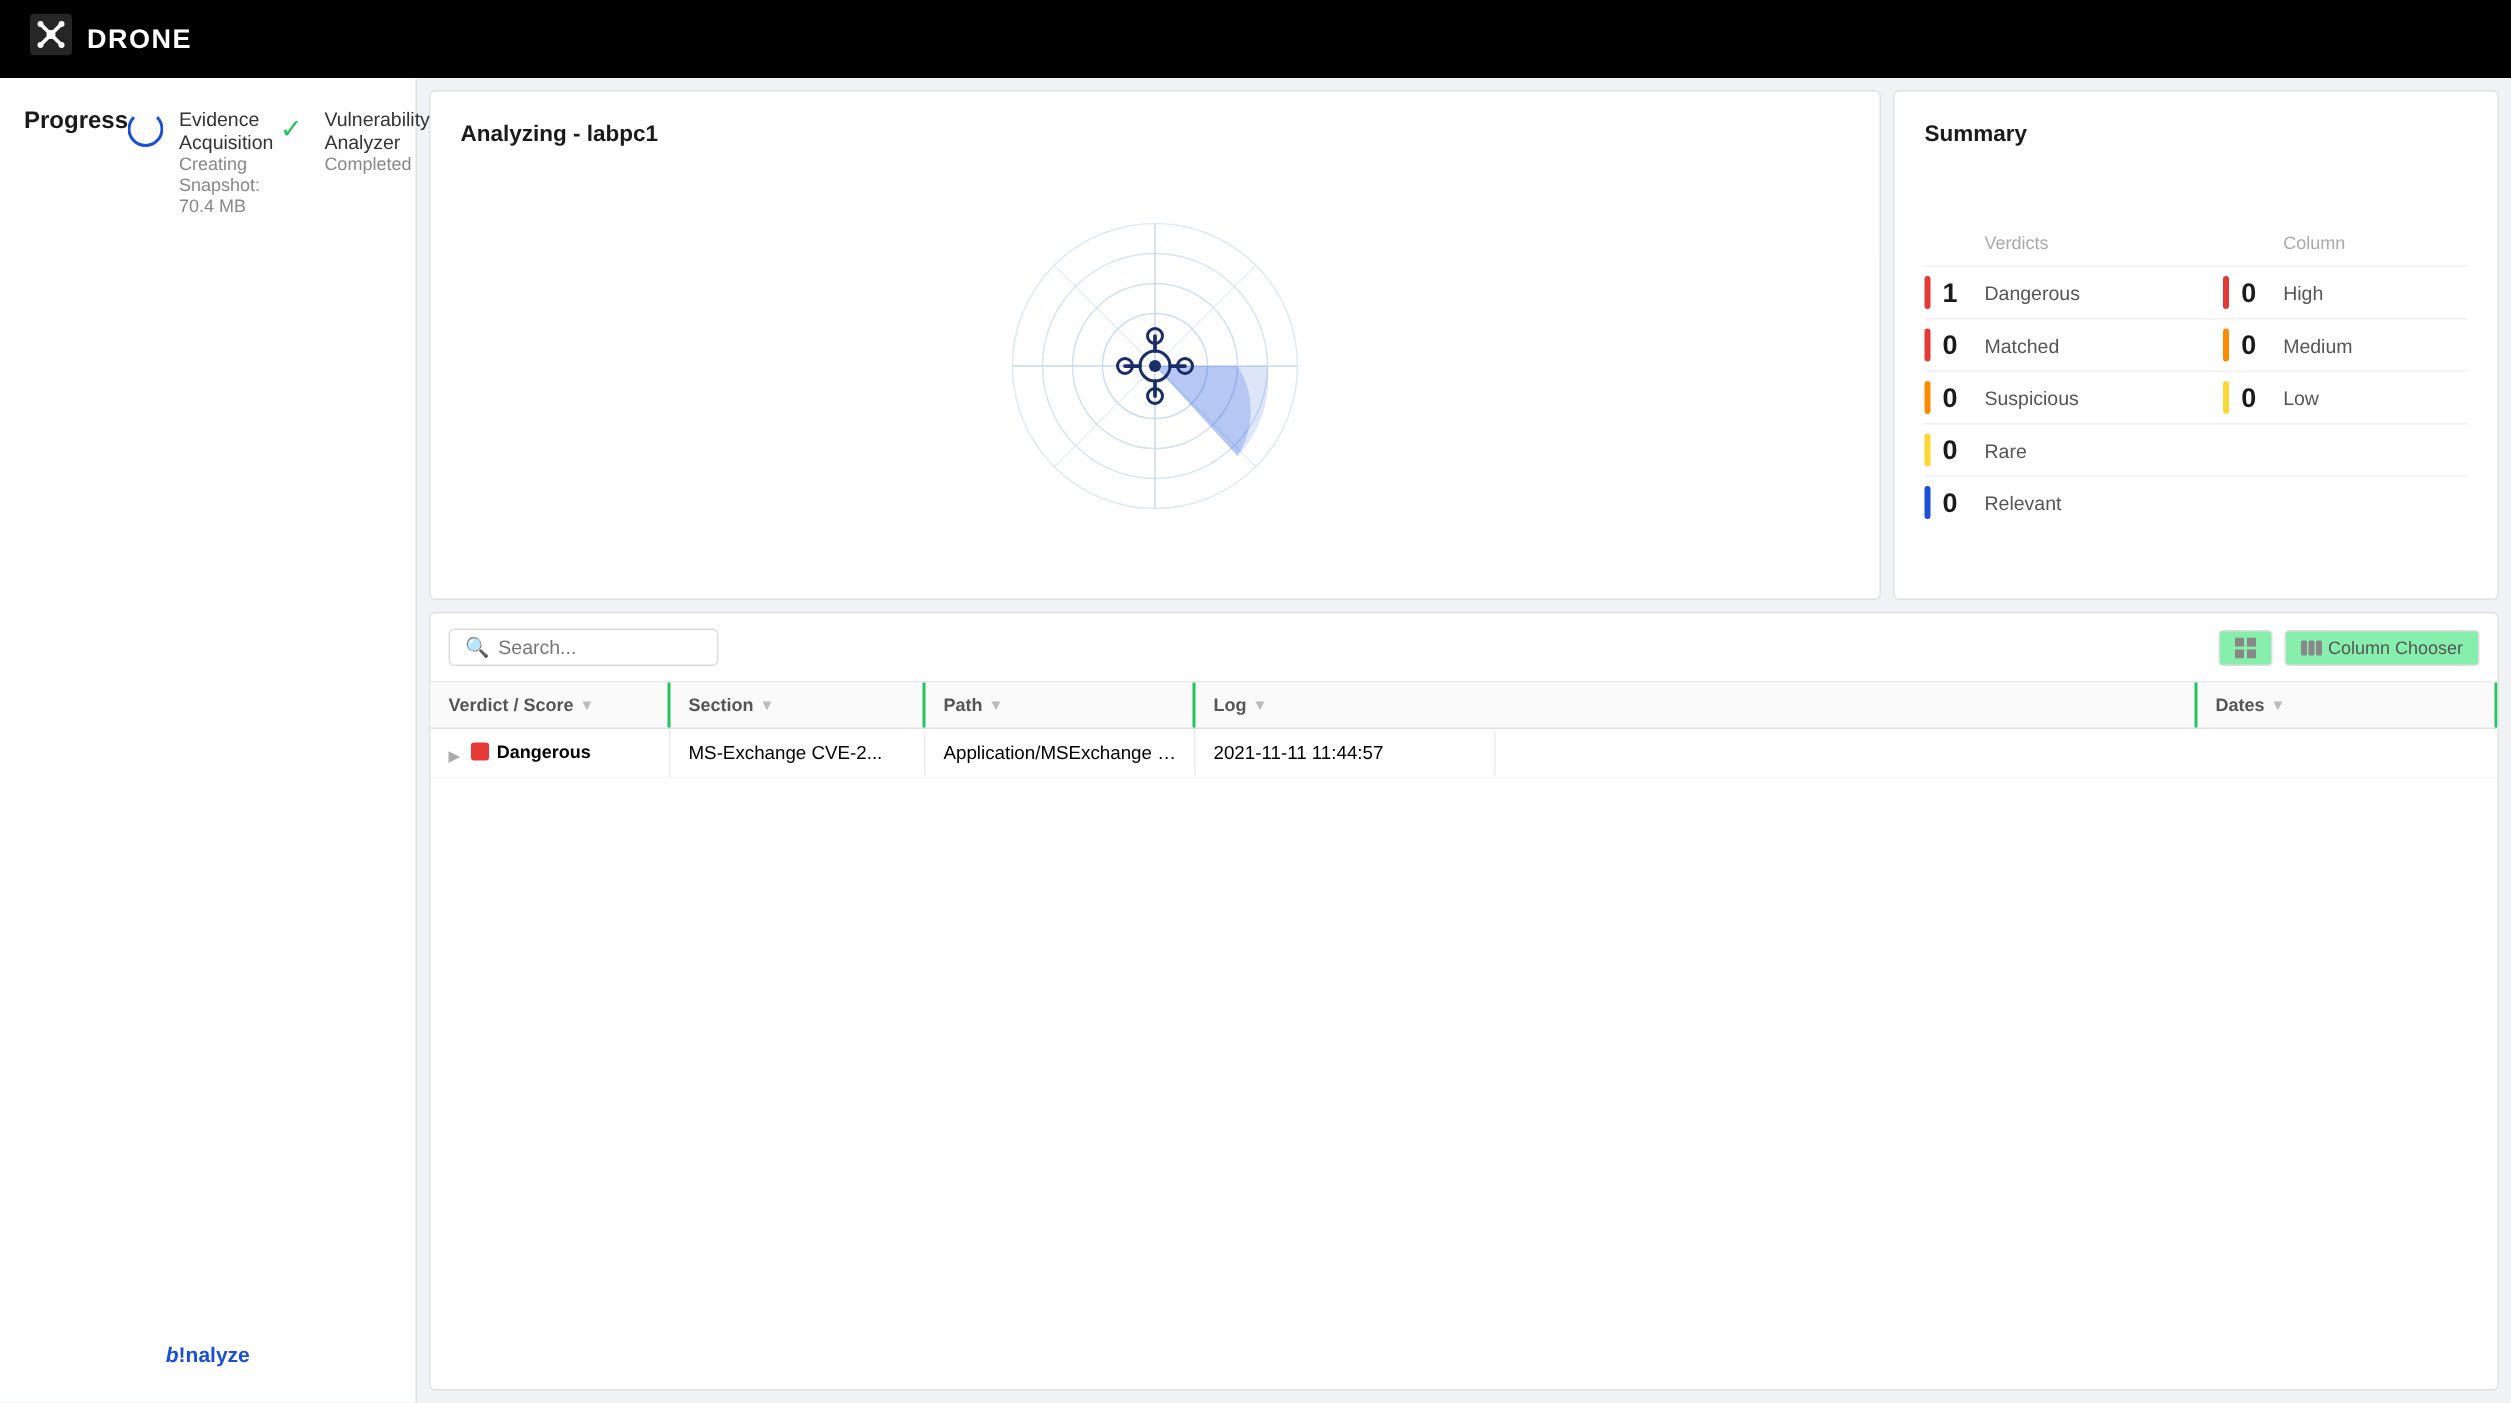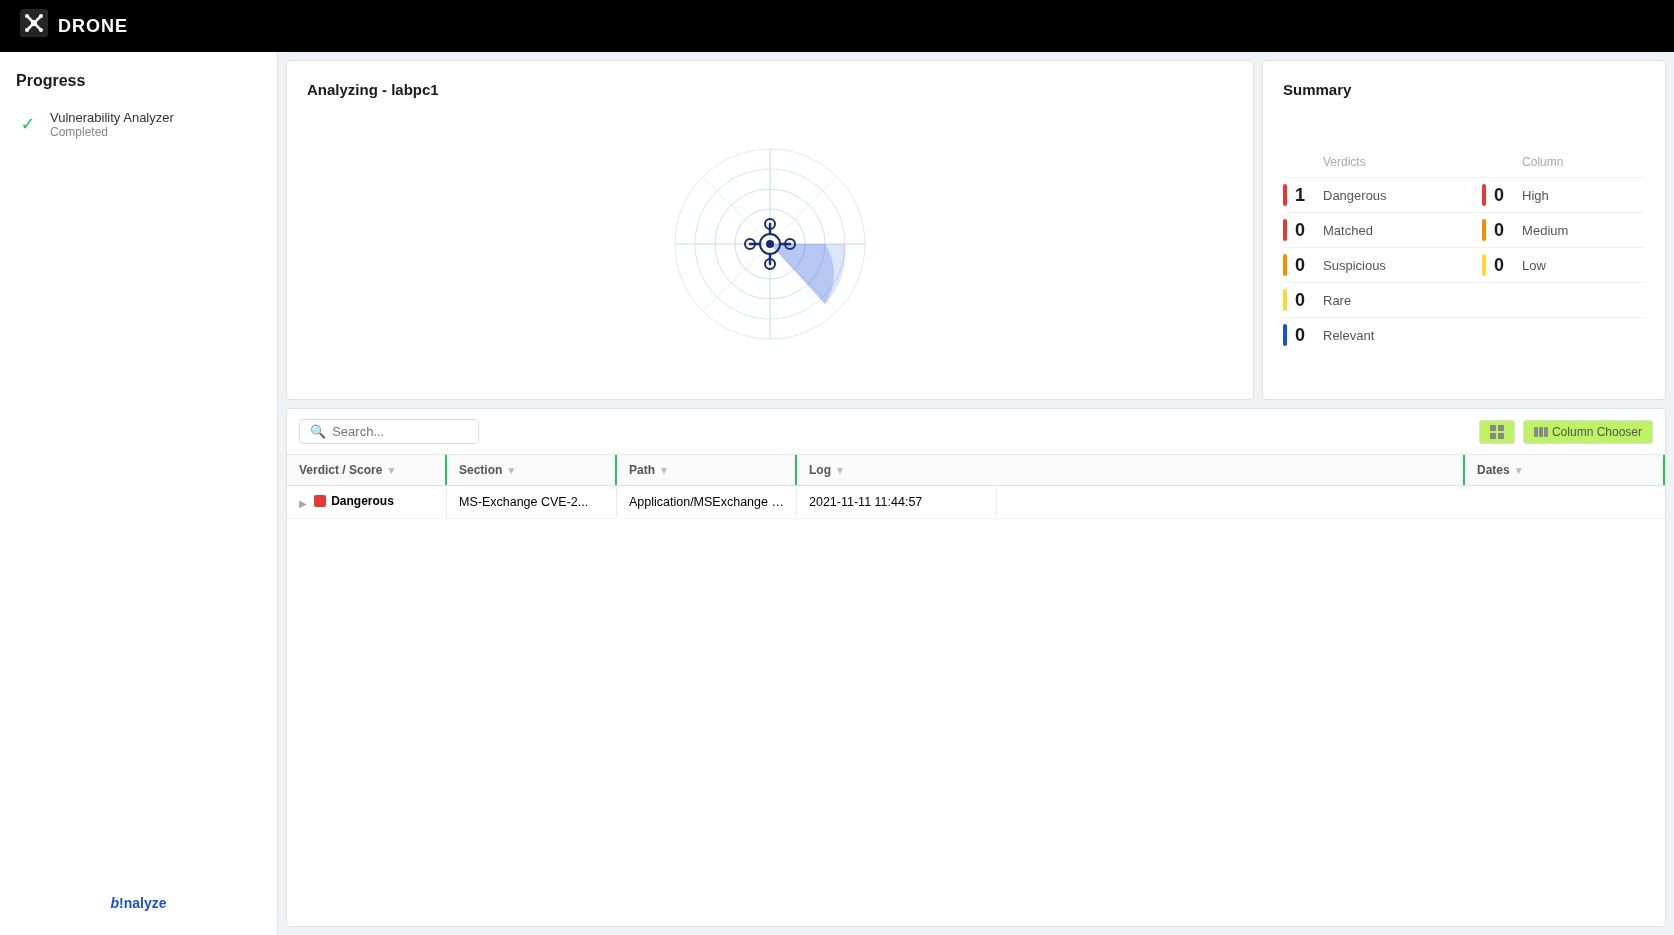--- a/index.html
+++ b/index.html
@@ -32,21 +32,21 @@
       height: calc(935px - 52px);
       gap: 0;
     }
 
     
     .sidebar {
       width: 278px;
       background: #fff;
       border-right: 1px solid #e0e0e0;
       display: flex;
-      flex-direction: column;
+      flex-direction: row;
       padding: 20px 16px;
       position: relative;
     }
     .sidebar-title {
       font-size: 16px;
       font-weight: 700;
       color: #1a1a1a;
       margin-bottom: 20px;
     }
     .progress-item {
@@ -254,21 +254,21 @@
       background: transparent;
       width: 100%;
     }
     .toolbar-right {
       display: flex;
       gap: 8px;
       align-items: center;
     }
     .toolbar-btn {
       border: 1px solid #ddd;
-      background: #bef264;
+      background: #86efac;
       border-radius: 3px;
       padding: 4px 10px;
       font-size: 12px;
       color: #555;
       cursor: pointer;
       display: flex;
       align-items: center;
       gap: 4px;
     }
     .table-header {
@@ -348,20 +348,27 @@
     </svg>
   </div>
   <span class="header-title">DRONE</span>
 </div>
 
 <div class="main-layout">
 
   <div class="sidebar">
     <div class="sidebar-title">Progress</div>
 
+    <div class="progress-item">
+      <div class="progress-icon spinning"></div>
+      <div>
+        <div class="progress-text-main">Evidence Acquisition</div>
+        <div class="progress-text-sub">Creating Snapshot: 70.4 MB</div>
+      </div>
+    </div>
 
     <div class="progress-item">
       <div class="progress-icon done">✓</div>
       <div>
         <div class="progress-text-main">Vulnerability Analyzer</div>
         <div class="progress-text-sub">Completed</div>
       </div>
     </div>
 
     <div class="sidebar-brand">

